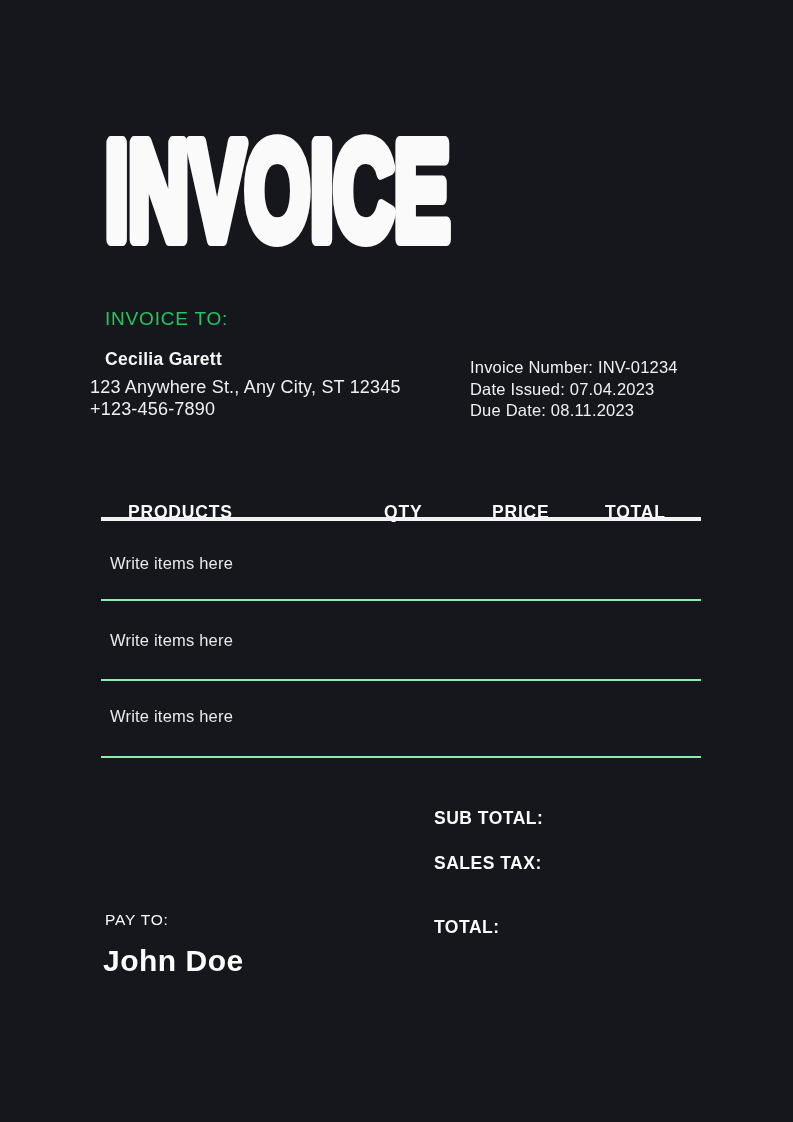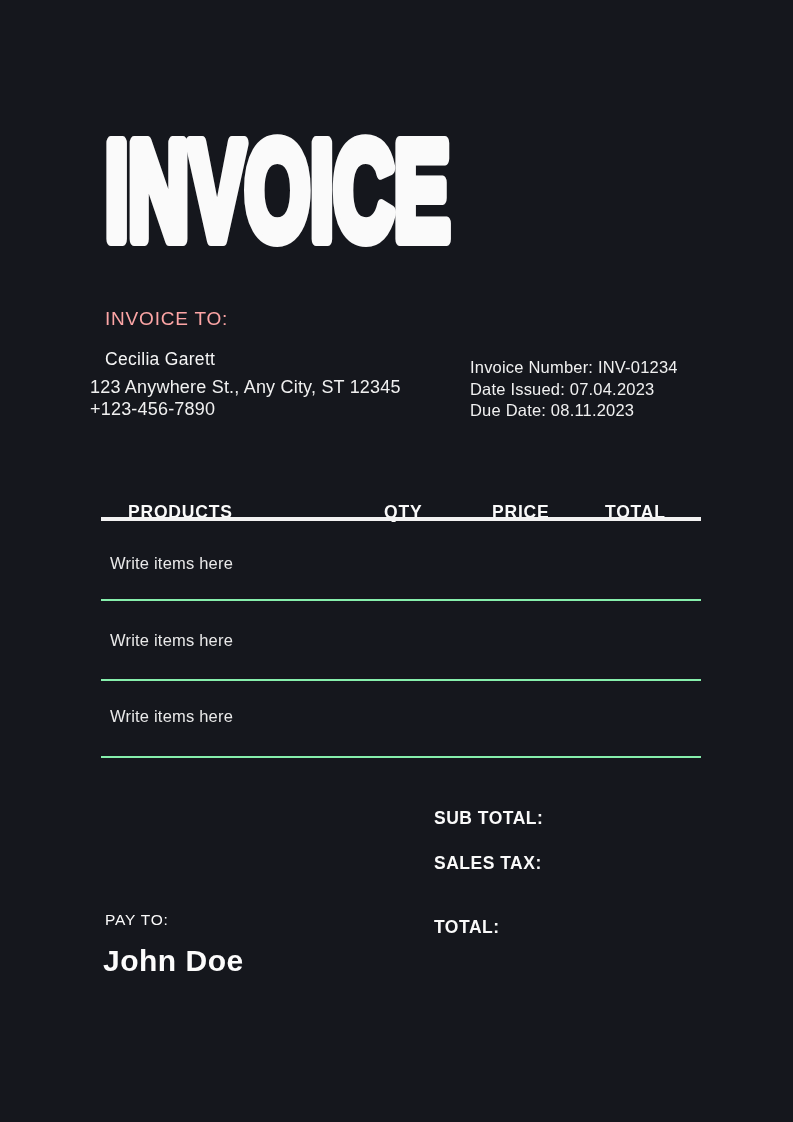--- a/index.html
+++ b/index.html
@@ -34,26 +34,26 @@
     stroke-width: 14px;
     stroke-linejoin: round;
     paint-order: stroke;
   }
 
   
   .invoice-to-label {
     left: 105px; top: 308px;
     font-size: 19px;
     letter-spacing: 0.8px;
-    color: #fca5a5;
+    color: #22c55e;
   }
   .recipient-name {
     left: 105px; top: 349px;
     font-size: 17.5px;
-    font-weight: 400;
+    font-weight: 700;
     letter-spacing: 0.3px;
   }
   .recipient-contact {
     left: 90px; top: 376px;
     font-size: 18px;
     line-height: 22px;
     color: #f0f0f0;
     letter-spacing: 0.2px;
   }
 

